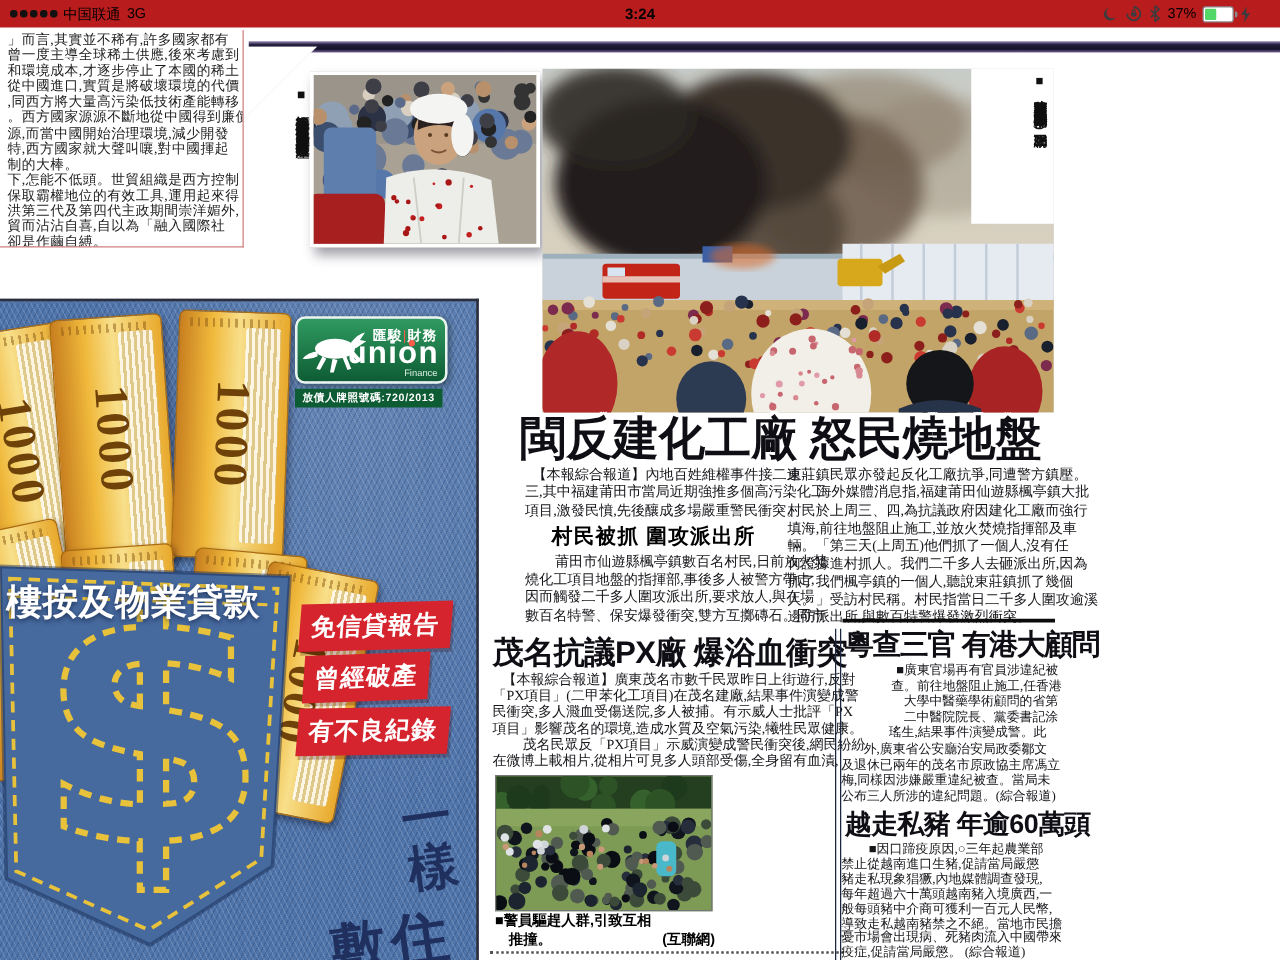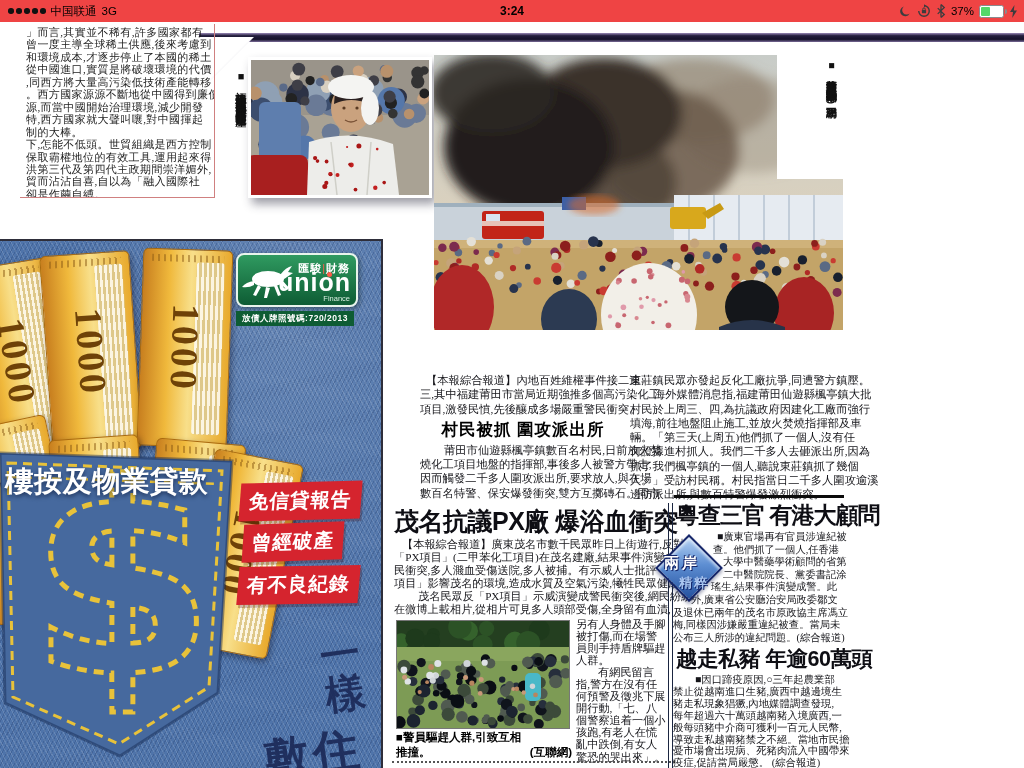--- a/index.html
+++ b/index.html
@@ -1,26 +1,26 @@
 <!DOCTYPE html>
 <html><head>
 <meta charset="utf-8">
 <style>
   html,body{margin:0;padding:0;background:#e9e9ee;}
   #screen{position:relative;width:1024px;height:768px;background:#fff;overflow:hidden;
     font-family:"Liberation Sans","DejaVu Sans",sans-serif;-webkit-font-smoothing:antialiased;}
   .abs{position:absolute;}
 
   
-  #statusbar{left:0;top:0;width:1024px;height:22px;background:#ef4444;color:#000;font-size:11.5px;}
+  #statusbar{left:0;top:0;width:1024px;height:22px;background:#b91c1c;color:#000;font-size:11.5px;}
   .sb-left{left:8px;top:0;height:22px;display:flex;align-items:center;gap:5px;}
   .sig-dots{display:flex;gap:2.5px;align-items:center;}
   .sig-dots i{width:5.5px;height:5.5px;border-radius:50%;background:#111;display:block;}
   .sb-time{left:0;top:0;width:1024px;height:22px;text-align:center;line-height:22px;font-size:12px;font-weight:600;}
-  .sb-right{right:6px;top:0;height:22px;display:flex;align-items:center;gap:5px;}
+  .sb-right{right:23px;top:0;height:22px;display:flex;align-items:center;gap:5px;}
   .batt{width:23px;height:11px;border:1px solid #8a8a8e;border-radius:2.5px;position:relative;background:#fff;}
   .batt i{position:absolute;left:1px;top:1px;bottom:1px;width:37%;background:#53d769;border-radius:1px;}
   .batt:after{content:"";position:absolute;right:-4px;top:3px;width:2.5px;height:5px;background:#8a8a8e;border-radius:0 2px 2px 0;}
 
   
   #masthead-strip{left:199px;top:21px;width:825px;height:11px;overflow:hidden;}
   #masthead-strip span{display:block;margin-top:-7px;font-size:11px;font-weight:600;color:#41415a;
     letter-spacing:2.5px;white-space:nowrap;}
   #topbar{left:199px;top:33px;width:825px;height:9px;
     background:linear-gradient(#9a8ab8 0%,#241f3e 30%,#15122a 70%,#7a6a98 100%);}
@@ -54,21 +54,21 @@
   #story-col2{left:630px;top:373px;width:214px;font-size:11.3px;line-height:14.3px;}
   #story-subhead{width:206px;height:27px;line-height:27px;text-align:center;font-family:"Liberation Sans",sans-serif;
     font-size:16.5px;font-weight:900;color:#000;letter-spacing:1px;}
 
   
   #px-headline{left:394px;top:505px;width:282px;font-size:25px;font-weight:900;color:#0e0e14;white-space:nowrap;letter-spacing:-0.5px;}
   #px-para{left:394px;top:538px;width:281px;font-size:11.2px;line-height:12.9px;}
   #px-photo{left:396px;top:620px;width:172px;height:107px;border:1px solid #777;box-sizing:content-box;background:#6a8a4e;}
   #px-wrap{left:576px;top:618px;width:100px;font-size:11.2px;line-height:12.05px;}
   #px-caption{left:396px;top:730px;width:176px;font-size:11.5px;font-weight:800;color:#000;line-height:15px;font-family:"Liberation Sans",sans-serif;}
-  #px-caption .row2{display:flex;justify-content:space-between;}
+  #px-caption .row2{display:flex;justify-content:space-between;margin-left:11px;}
   #px-dotted{left:392px;top:761px;width:283px;height:0;border-top:2px dotted #555;}
 
   
   #col-sep{left:668px;top:503px;width:3px;height:265px;border-left:1.5px solid #1a2540;border-right:1.5px solid #1a2540;}
   #cs-rule{left:674px;top:495px;width:170px;height:2.5px;background:#0b0b0b;}
   #cs-head1{left:676px;top:500px;width:172px;font-size:23px;font-weight:900;color:#0e0e14;white-space:nowrap;letter-spacing:-1px;}
   #cs-story1{left:673px;top:531px;width:172px;font-size:10.3px;line-height:12.6px;}
   #cs-head2{left:676px;top:644px;width:172px;font-size:21.5px;font-weight:900;color:#0e0e14;white-space:nowrap;letter-spacing:-0.5px;}
   #cs-story2{left:673px;top:674px;width:172px;font-size:10.4px;line-height:11.9px;}
   #cs-badge{left:655px;top:536px;width:64px;height:64px;z-index:6;}
@@ -158,21 +158,21 @@
         <path d="M5.5,0 L1,7 L4,7 L3.2,13 L8,5.5 L4.8,5.5 Z" fill="#3c3c3e"></path>
       </svg>
     </div>
   </div>
 
   <div class="abs" id="page" style="left:0;top:22px;width:1024px;height:746px;">
 
     <div id="topbar" class="abs" style="top:11px;"></div>
     <div id="fold" class="abs" style="top:15px;"></div>
 
-    <div id="left-article" class="abs serifcol" style="top:2px;margin-left:20px;">
+    <div id="left-article" class="abs serifcol" style="top:2px;">
         <div class="tl">」而言,其實並不稀有,許多國家都有</div>
         <div class="tl">曾一度主導全球稀土供應,後來考慮到</div>
         <div class="tl">和環境成本,才逐步停止了本國的稀土</div>
         <div class="tl">從中國進口,實質是將破壞環境的代價</div>
         <div class="tl">,同西方將大量高污染低技術產能轉移</div>
         <div class="tl">。西方國家源源不斷地從中國得到廉價</div>
         <div class="tl">源,而當中國開始治理環境,減少開發</div>
         <div class="tl">特,西方國家就大聲叫嚷,對中國揮起</div>
         <div class="tl">制的大棒。</div>
         <div class="tl">下,怎能不低頭。世貿組織是西方控制</div>
@@ -482,20 +482,21 @@
             <circle cx="184.2" cy="270.3" r="2.9" fill="#c86670"></circle>
             <circle cx="234.4" cy="270.3" r="2.9" fill="#c86670"></circle>
             <circle cx="183.9" cy="227.6" r="2.1" fill="#d88890"></circle>
           </g>
         <circle cx="318" cy="252" r="27" fill="#14161a"></circle>
         <path d="M285,272 q33,-14 66,0 l0,10 l-66,0 Z" fill="#273349"></path>
       </svg>
       <div class="photo-caption">■福建莆田市數百村民上周放火焚燒化工廠工地及掀翻車輛。(互聯網)</div>
     </div>
 
+    <div id="headline-main" class="abs" style="top:304px;">閩反建化工廠 怒民燒地盤</div>
 
     <div id="story-col1" class="abs serifcol" style="top:351px;">
       <div>
           <div class="tl" style="margin-left: 6px;">【本報綜合報道】內地百姓維權事件接二連</div>
           <div class="tl">三,其中福建莆田市當局近期強推多個高污染化工</div>
           <div class="tl">項目,激發民憤,先後釀成多場嚴重警民衝突。</div>
         </div>
       <div id="story-subhead">村民被抓 圍攻派出所</div>
       <div>
           <div class="tl" style="margin-left: 24px;">莆田市仙遊縣楓亭鎮數百名村民,日前放火焚</div>
@@ -665,66 +666,47 @@
             <circle cx="138.5" cy="73.9" r="2.4" fill="#b8855f"></circle>
             <circle cx="84.2" cy="58.6" r="2.5" fill="#c89878"></circle>
             <circle cx="116.4" cy="68.0" r="2.1" fill="#c89878"></circle>
             <circle cx="22.7" cy="71.1" r="2.1" fill="#b8855f"></circle>
             <circle cx="68.6" cy="56.5" r="2.5" fill="#c89878"></circle>
             <circle cx="83.2" cy="72.4" r="2.4" fill="#c89878"></circle>
             <circle cx="119.8" cy="67.9" r="2.4" fill="#b8855f"></circle>
           </g>
       </svg>
     </div>
-    <div id="px-wrap" class="abs serifcol" style="top:596px;">
-        <div class="tl">另有人身體及手腳</div>
-        <div class="tl">被打傷,而在場警</div>
-        <div class="tl">員則手持盾牌驅趕</div>
-        <div class="tl">人群。</div>
-        <div class="tl" style="margin-left: 22px;">有網民留言</div>
-        <div class="tl">指,警方在沒有任</div>
-        <div class="tl">何預警及徵兆下展</div>
-        <div class="tl">開行動,「七、八</div>
-        <div class="tl">個警察追着一個小</div>
-        <div class="tl">孩跑,有老人在慌</div>
-        <div class="tl">亂中跌倒,有女人</div>
-        <div class="tl">驚恐的哭出來」。</div>
-      </div>
     <div id="px-caption" class="abs" style="top:708px;">
       <div>■警員驅趕人群,引致互相</div>
       <div class="row2">
         <span>推撞。</span>
         <span>(互聯網)</span>
       </div>
     </div>
     <div id="px-dotted" class="abs" style="top:739px;"></div>
 
     <div id="col-sep" class="abs" style="top:481px;"></div>
     <div id="cs-rule" class="abs" style="top:473px;"></div>
     <div id="cs-head1" class="abs" style="top:478px;">粵查三官 有港大顧問</div>
-    <div id="cs-badge" class="abs" style="top:514px;">
-      <div class="diamond"></div>
-      <div class="t1">兩岸</div>
-      <div class="t2">精粹</div>
-    </div>
     <div id="cs-story1" class="abs serifcol" style="top:509px;">
         <div class="tl" style="margin-left: 44px;">■廣東官場再有官員涉違紀被</div>
-        <div class="tl" style="margin-left: 40px;">查。他們抓了一個人,任香港</div>
+        <div class="tl" style="margin-left: 40px;">查。前往地盤阻止施工,任香港</div>
         <div class="tl" style="margin-left: 50px;">大學中醫藥學術顧問的省第</div>
         <div class="tl" style="margin-left: 50px;">二中醫院院長、黨委書記涂</div>
         <div class="tl" style="margin-left: 38px;">瑤生,結果事件演變成警。此</div>
         <div class="tl" style="margin-left: 18px;">外,廣東省公安廳治安局政委鄒文</div>
         <div class="tl">及退休已兩年的茂名市原政協主席馮立</div>
         <div class="tl">梅,同樣因涉嫌嚴重違紀被查。當局未</div>
         <div class="tl">公布三人所涉的違紀問題。(綜合報道)</div>
       </div>
     <div id="cs-head2" class="abs" style="top:622px;">越走私豬 年逾60萬頭</div>
     <div id="cs-story2" class="abs serifcol" style="top:652px;">
         <div class="tl" style="margin-left: 22px;">■因口蹄疫原因,○三年起農業部</div>
-        <div class="tl">禁止從越南進口生豬,廣西中越邊境生</div>
+        <div class="tl">禁止從越南進口生豬,促請當局嚴懲</div>
         <div class="tl">豬走私現象猖獗,內地媒體調查發現,</div>
         <div class="tl">每年超過六十萬頭越南豬入境廣西,一</div>
         <div class="tl">般每頭豬中介商可獲利一百元人民幣,</div>
         <div class="tl">導致走私越南豬禁之不絕。當地市民擔</div>
         <div class="tl">憂市場會出現病、死豬肉流入中國帶來</div>
         <div class="tl">疫症,促請當局嚴懲。 (綜合報道)</div>
       </div>
 
     <div id="ad" class="abs" style="top:217px;">
       <div class="note" style="left:-28px;top:22px;transform:rotate(-9deg);">

